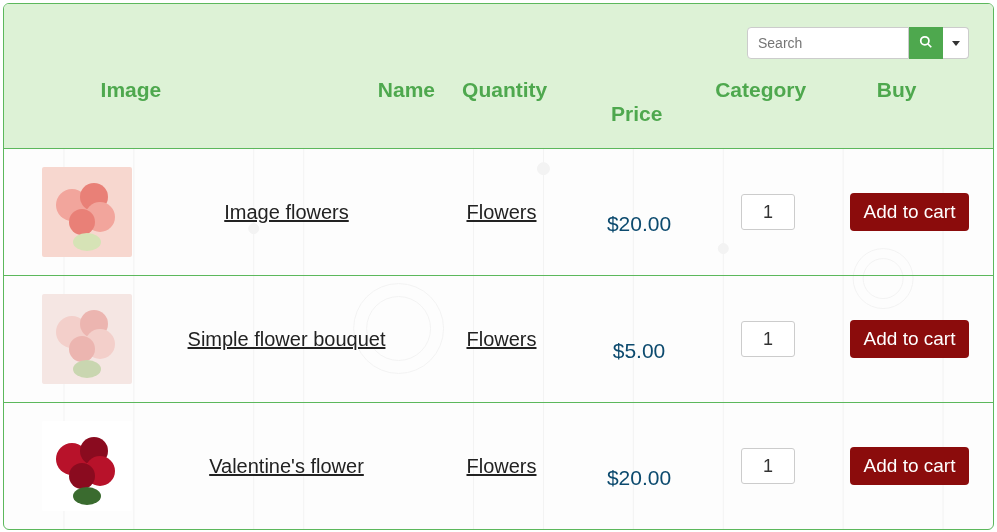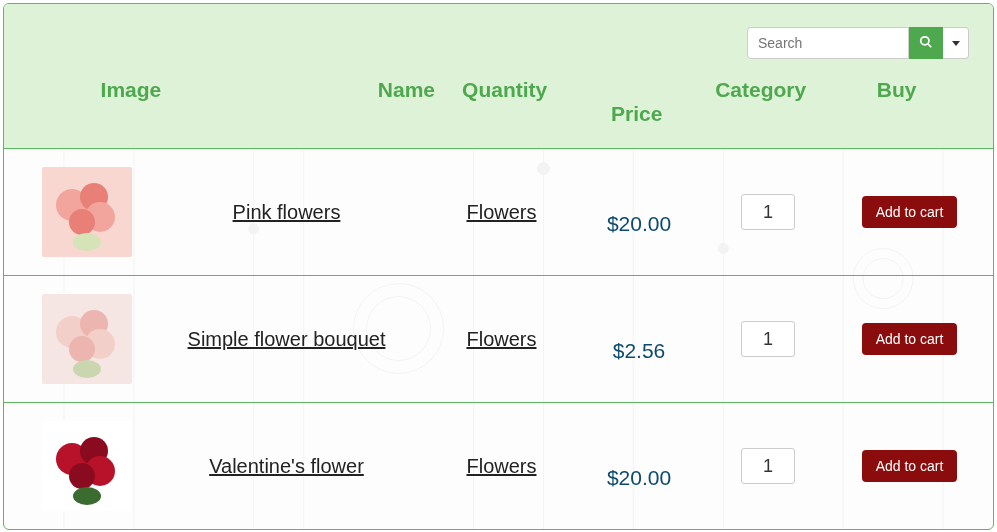--- a/index.html
+++ b/index.html
@@ -127,21 +127,21 @@
       font-size: 18px;
       color: #333;
     }
     .add-cart-btn {
       display: inline-block;
       background: #8b0c0c;
       color: #fff;
       border: none;
       border-radius: 4px;
       padding: 8px 14px;
-      font-size: 14px;
+      font-size: 19px;
       cursor: pointer;
     }
     .cell { display:flex; align-items:center; justify-content:center; }
     .cell.left { justify-content:flex-start; }
   </style>
 </head>
 <body>
 
 <div class="container">
   <div class="header-area">
@@ -202,21 +202,21 @@
       <svg class="thumb" viewBox="0 0 90 90">
     <rect width="90" height="90" fill="#f7d7cf"></rect>
     <circle cx="30" cy="38" r="16" fill="#f2a59c"></circle>
     <circle cx="52" cy="30" r="14" fill="#e98077"></circle>
     <circle cx="58" cy="50" r="15" fill="#f2a59c"></circle>
     <circle cx="40" cy="55" r="13" fill="#e98077"></circle>
     <ellipse cx="45" cy="75" rx="14" ry="9" fill="#d6e3b6"></ellipse>
   </svg>
     </div>
     <div class="col-name cell">
-      <a class="product-link">Pink flowers</a>
+      <a class="product-link">Image flowers</a>
     </div>
     <div class="col-category cell">
       <a class="category-link">Flowers</a>
     </div>
     <div class="col-price cell">
       <span class="price-cell">$20.00</span>
     </div>
     <div class="col-qty cell">
       <input class="qty-input" type="text" value="1" style="">
     </div>
@@ -235,21 +235,21 @@
     <ellipse cx="45" cy="75" rx="14" ry="9" fill="#c9d6b0"></ellipse>
   </svg>
     </div>
     <div class="col-name cell">
       <a class="product-link">Simple flower bouquet</a>
     </div>
     <div class="col-category cell">
       <a class="category-link">Flowers</a>
     </div>
     <div class="col-price cell">
-      <span class="price-cell">$2.56</span>
+      <span class="price-cell">$5.00</span>
     </div>
     <div class="col-qty cell">
       <input class="qty-input" type="text" value="1" style="">
     </div>
     <div class="col-buy cell">
       <button class="add-cart-btn">Add to cart</button>
     </div>
   </div>
         <div class="row">
     <div class="col-image cell left">

